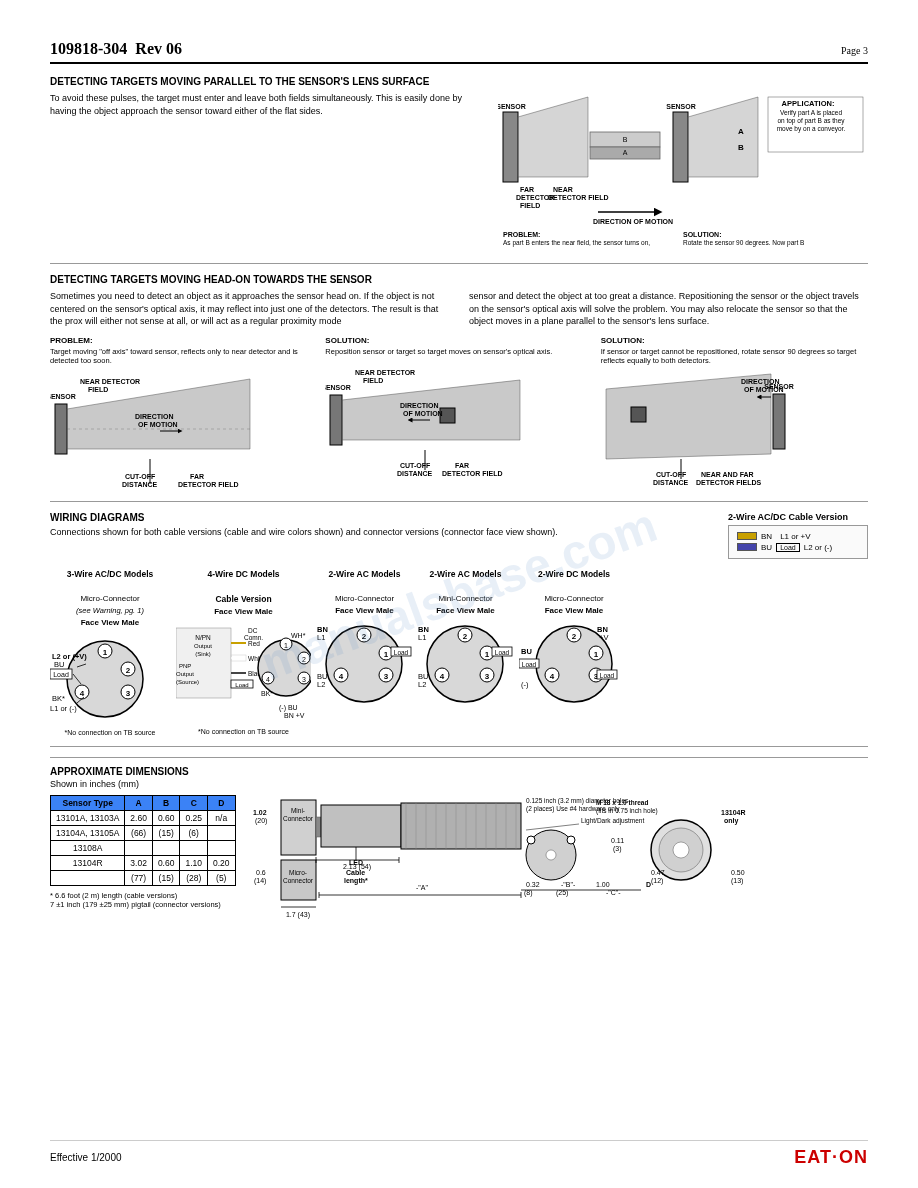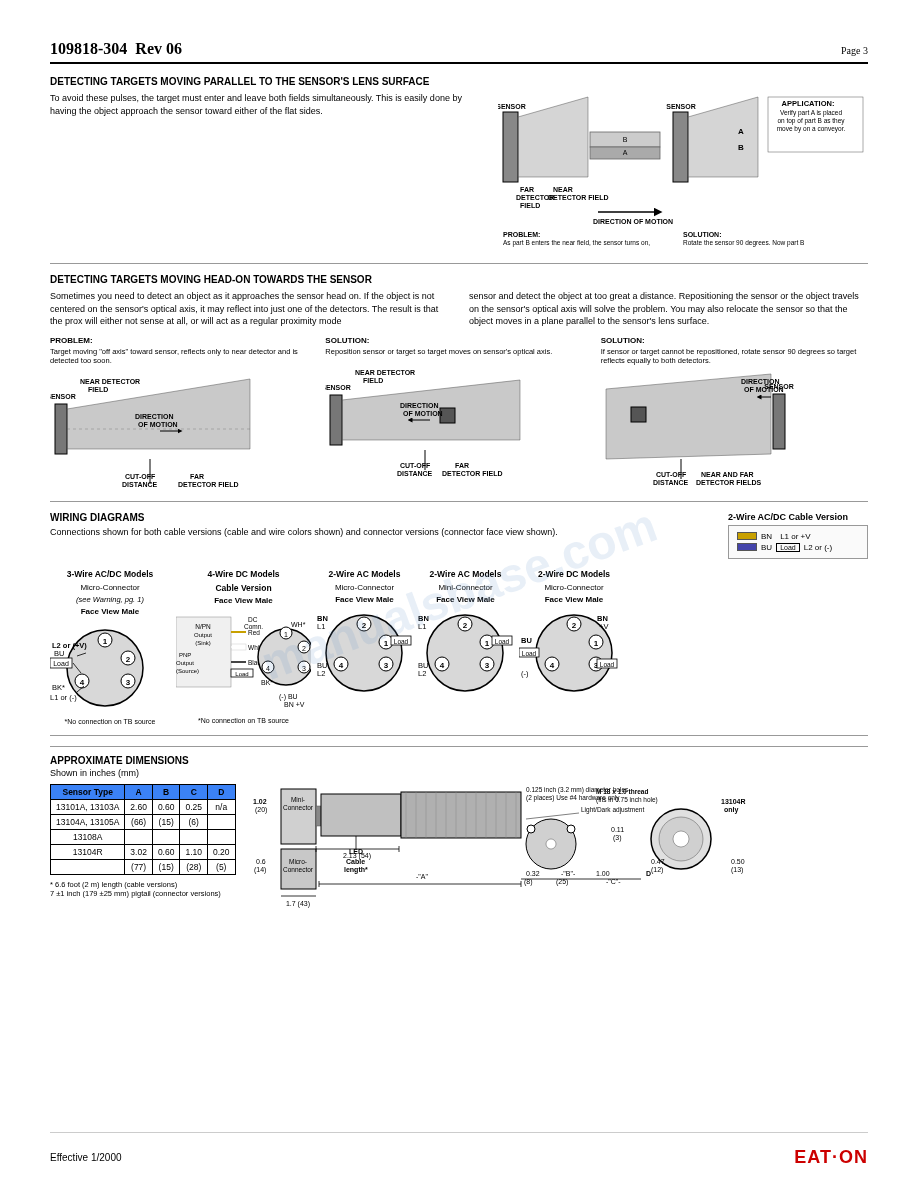--- a/index.html
+++ b/index.html
@@ -77,21 +77,21 @@
       display: flex;
       flex-direction: column;
       align-items: center;
       font-size: 8px;
       text-align: center;
     }
     .wiring-block-title {
       font-weight: bold;
       font-size: 8.5px;
       text-align: center;
-      margin-bottom: 4px;
+      margin-bottom: 15px;
     }
     .wiring-block-sub {
       font-size: 8px;
       margin-bottom: 3px;
     }
     
     .dimensions-section {
       margin-top: 10px;
       border-top: 1px solid #999;
       padding-top: 8px;
@@ -132,21 +132,21 @@
     
     .footer {
       position: absolute;
       bottom: 20px;
       left: 50px;
       right: 50px;
       display: flex;
       justify-content: space-between;
       align-items: center;
       border-top: 1px solid #ccc;
-      padding-top: 14px;
+      padding-top: 6px;
     }
     
     .watermark {
       position: absolute;
       top: 50%;
       left: 50%;
       transform: translate(-50%, -50%) rotate(-20deg);
       font-size: 48px;
       color: rgba(100,150,200,0.15);
       font-weight: bold;

